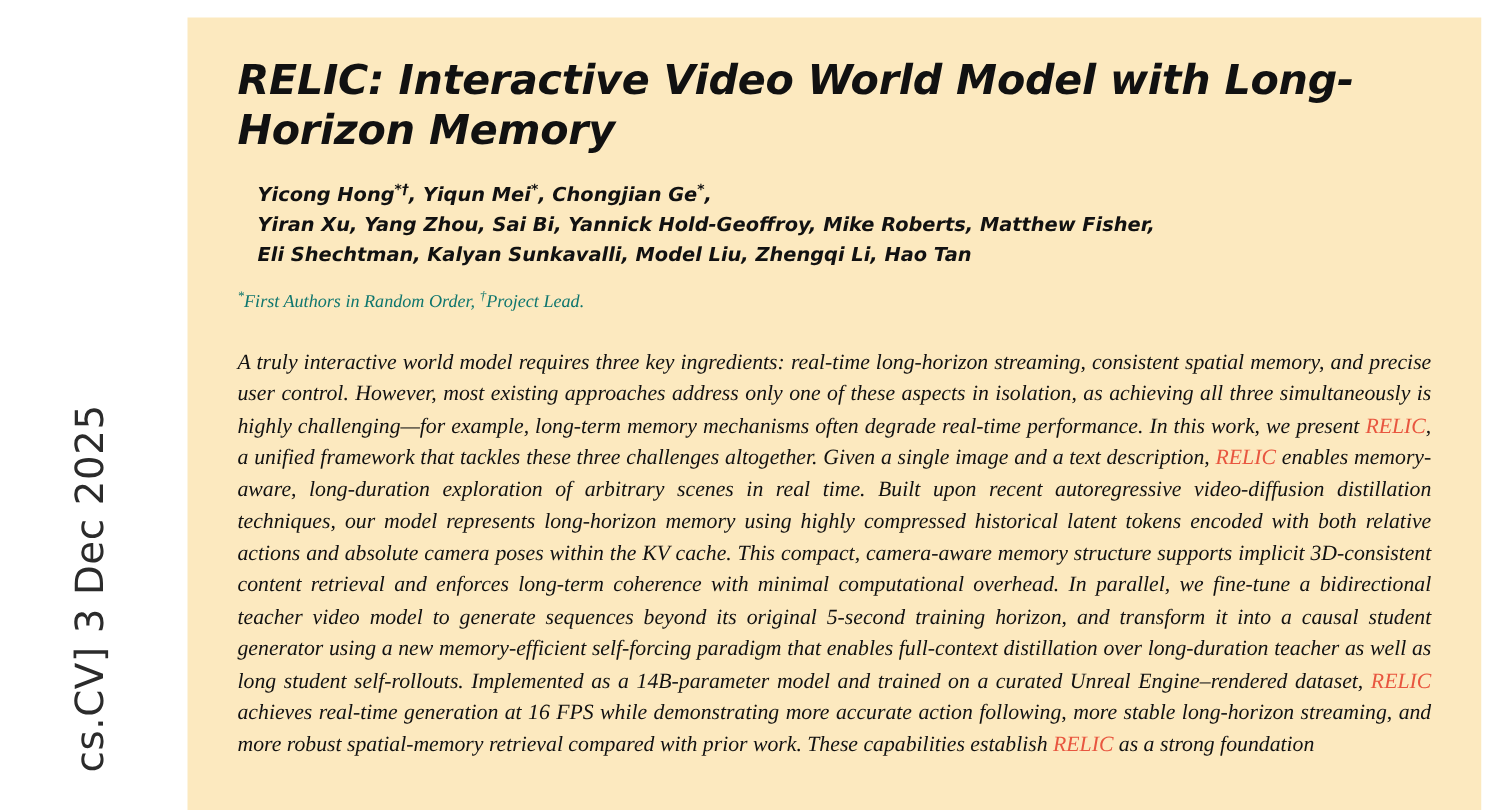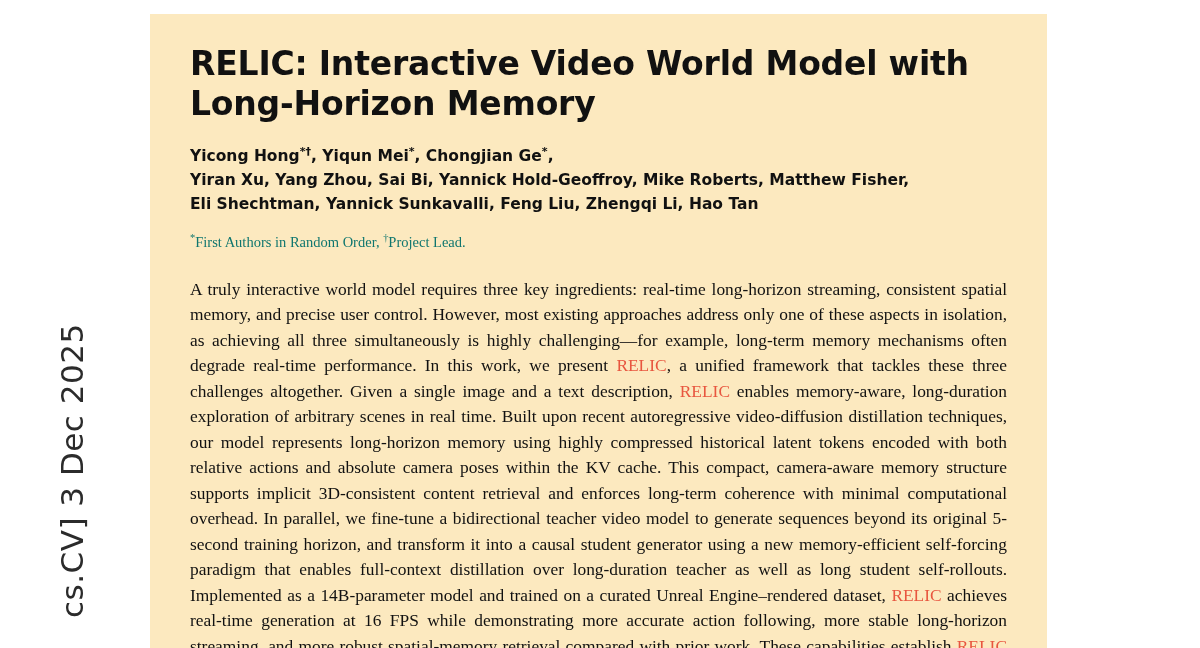--- a/index.html
+++ b/index.html
@@ -36,25 +36,26 @@
     color: #2b2b2b;
     letter-spacing: 0.5px;
     white-space: nowrap;
   }
 
   
   #paper-page {
     position: absolute;
     left: 150px;
     top: 14px;
-    width: 897px;
+    width: 1035px;
     height: 634px;
     background: #fce9bf;
     padding: 0;
     box-sizing: border-box;
+    font-style: italic;
   }
 
   .paper-inner {
     padding: 30px 40px 0 40px;
   }
 
   #paper-title {
     font-family: "DejaVu Sans", sans-serif;
     font-weight: bold;
     font-size: 33px;
@@ -63,21 +64,21 @@
     margin: 0 0 18px 0;
     letter-spacing: -0.2px;
   }
 
   .authors {
     font-family: "DejaVu Sans", sans-serif;
     font-weight: bold;
     font-size: 15.5px;
     line-height: 1.55;
     color: #111111;
-    margin: 0;
+    margin: 16px;
   }
   .authors div { white-space: nowrap; }
 
   .author-note {
     font-family: "Liberation Serif", serif;
     font-size: 14.5px;
     color: #0f766e;
     margin: 16px 0 0 0;
   }
 
@@ -105,21 +106,21 @@
 </div>
 
 <div id="paper-page">
   <div class="paper-inner">
 
     <h1 id="paper-title">RELIC: Interactive Video World Model with Long-Horizon Memory</h1>
 
     <div class="authors">
       <div><span>Yicong Hong<sup>*†</sup>, Yiqun Mei<sup>*</sup>, Chongjian Ge<sup>*</sup>,</span></div>
       <div><span>Yiran Xu, Yang Zhou, Sai Bi, Yannick Hold-Geoffroy, Mike Roberts, Matthew Fisher,</span></div>
-      <div><span>Eli Shechtman, Yannick Sunkavalli, Feng Liu, Zhengqi Li, Hao Tan</span></div>
+      <div><span>Eli Shechtman, Kalyan Sunkavalli, Model Liu, Zhengqi Li, Hao Tan</span></div>
     </div>
 
     <p class="author-note"><sup>*</sup>First Authors in Random Order, <sup>†</sup>Project Lead.</p>
 
     <p id="abstract"><span>A truly interactive world model requires three key ingredients: real-time long-horizon streaming, consistent spatial memory, and precise user control. However, most existing approaches address only one of these aspects in isolation, as achieving all three simultaneously is highly challenging—for example, long-term memory mechanisms often degrade real-time performance. In this work, we present </span><span class="hl" style="color: rgb(232, 86, 63);">RELIC</span><span>, a unified framework that tackles these three challenges altogether. Given a single image and a text description, </span><span class="hl" style="color: rgb(232, 86, 63);">RELIC</span><span> enables memory-aware, long-duration exploration of arbitrary scenes in real time. Built upon recent autoregressive video-diffusion distillation techniques, our model represents long-horizon memory using highly compressed historical latent tokens encoded with both relative actions and absolute camera poses within the KV cache. This compact, camera-aware memory structure supports implicit 3D-consistent content retrieval and enforces long-term coherence with minimal computational overhead. In parallel, we fine-tune a bidirectional teacher video model to generate sequences beyond its original 5-second training horizon, and transform it into a causal student generator using a new memory-efficient self-forcing paradigm that enables full-context distillation over long-duration teacher as well as long student self-rollouts. Implemented as a 14B-parameter model and trained on a curated Unreal Engine–rendered dataset, </span><span class="hl" style="color: rgb(232, 86, 63);">RELIC</span><span> achieves real-time generation at 16 FPS while demonstrating more accurate action following, more stable long-horizon streaming, and more robust spatial-memory retrieval compared with prior work. These capabilities establish </span><span class="hl" style="color: rgb(232, 86, 63);">RELIC</span><span> as a strong foundation</span></p>
 
   </div>
 </div>
 
 </body></html>

